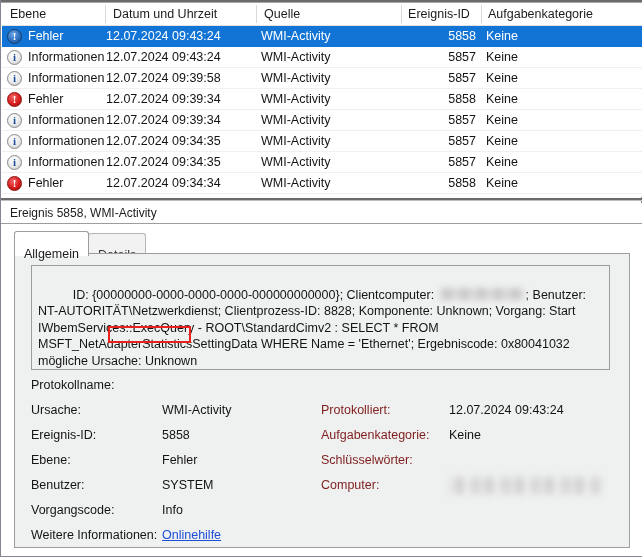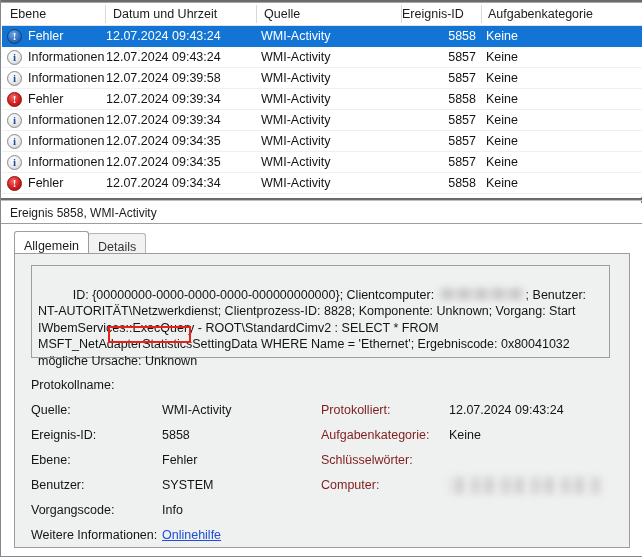--- a/index.html
+++ b/index.html
@@ -89,21 +89,21 @@
     font-size:12px; color:#1b1b1b; line-height:20px; padding-left:8px;
     box-sizing:border-box; background:#ffffff; white-space:nowrap;
   }
   .title-rule { position:absolute; left:0; top:223px; width:642px; height:1px; background:#9d9d9d; }
 
   .tabarea { position:absolute; left:1px; top:224px; width:640px; height:332px; background:#ffffff; }
 
   .tabstrip { position:absolute; left:12px; top:7px; height:22px; }
   .tab {
     position:absolute; top:0; height:22px; line-height:21px;
-    font-size:12.5px; color:#1b1b1b; padding:4px 9px;
+    font-size:12.5px; color:#1b1b1b; padding:12px 9px;
     box-sizing:border-box; white-space:nowrap;text-align:center;
   }
   .tab.active {
     background:#ffffff;
     border:1px solid #9d9d9d; border-bottom:none;
     border-radius:3px 3px 0 0;
     z-index:3;
   }
   .tab.inactive {
     background:#f2f2f2;
@@ -113,21 +113,21 @@
     color:#333;
   }
 
   .tabpanel {
     position:absolute; left:12px; top:29px; width:616px; height:295px;
     background:#eff0f0; border:1px solid #9d9d9d; box-sizing:border-box;
   }
 
   
   .descbox {
-    position:absolute; left:16px; top:11px; width:579px; height:93px;
+    position:absolute; left:16px; top:11px; width:579px; height:105px;
     background:#eff0f0; border:1px solid #9d9d9d; box-sizing:border-box;
   }
   .desctext {
     position:absolute; left:6px; top:4px; width:566px;
     font-size:12.5px; line-height:16.5px; color:#141414;
     white-space:pre-wrap; word-break:break-word;
   }
   .blur-inline {
     display:inline-block; width:84px; height:12px; vertical-align:-1px;
     background: repeating-linear-gradient(90deg,#d2d2d2 0 6px,#c2c2c2 6px 11px,#dcdcdc 11px 17px);
@@ -165,21 +165,21 @@
 
   <div class="list-wrap">
 
     <div class="list-header">
       <div class="hcell" style="left:8px;">Ebene</div>
       <div class="hsep" style="left:103px;"></div>
       <div class="hcell" style="left:111px;">Datum und Uhrzeit</div>
       <div class="hsep" style="left:254px;"></div>
       <div class="hcell" style="left:262px;">Quelle</div>
       <div class="hsep" style="left:399px;"></div>
-      <div class="hcell" style="left:400px;width:74px;text-align:left;">Ereignis-ID</div>
+      <div class="hcell" style="left:400px;width:74px;text-align:center;">Ereignis-ID</div>
       <div class="hsep" style="left:479px;"></div>
       <div class="hcell" style="left:486px;">Aufgabenkategorie</div>
       <div class="header-underline"></div>
     </div>
 
     <div class="rows" id="rows-host">
         <div class="row selected">
           <div class="lvl-icon ico-err">
             <div class="ico-circle"></div>
             <div class="ico-glyph">!</div>
@@ -305,21 +305,21 @@
           <span>ID: {00000000-0000-0000-0000-000000000000}; Clientcomputer: </span><span class="blur-inline"></span><span>; Benutzer: NT-AUTORITÄT\Netzwerkdienst; Clientprozess-ID: 8828; Komponente: Unknown; Vorgang: Start IWbemServices::ExecQuery - ROOT\StandardCimv2 : SELECT * FROM MSFT_NetAdapterStatisticsSettingData WHERE Name = 'Ethernet'; Ergebniscode: 0x80041032 mögliche Ursache: Unknown</span>
         </div>
         <div class="code-hl"></div>
       </div>
 
       <div class="props" id="props-host">
           <div class="prow">
             <div class="plabel">Protokollname:</div>
           </div>
           <div class="prow">
-            <div class="plabel">Quelle:</div>
+            <div class="plabel">Ursache:</div>
             <div class="pvalue">WMI-Activity</div>
             <div class="plabel2">Protokolliert:</div>
             <div class="pvalue2">12.07.2024 09:43:24</div>
           </div>
           <div class="prow">
             <div class="plabel">Ereignis-ID:</div>
             <div class="pvalue">5858</div>
             <div class="plabel2">Aufgabenkategorie:</div>
             <div class="pvalue2">Keine</div>
           </div>

